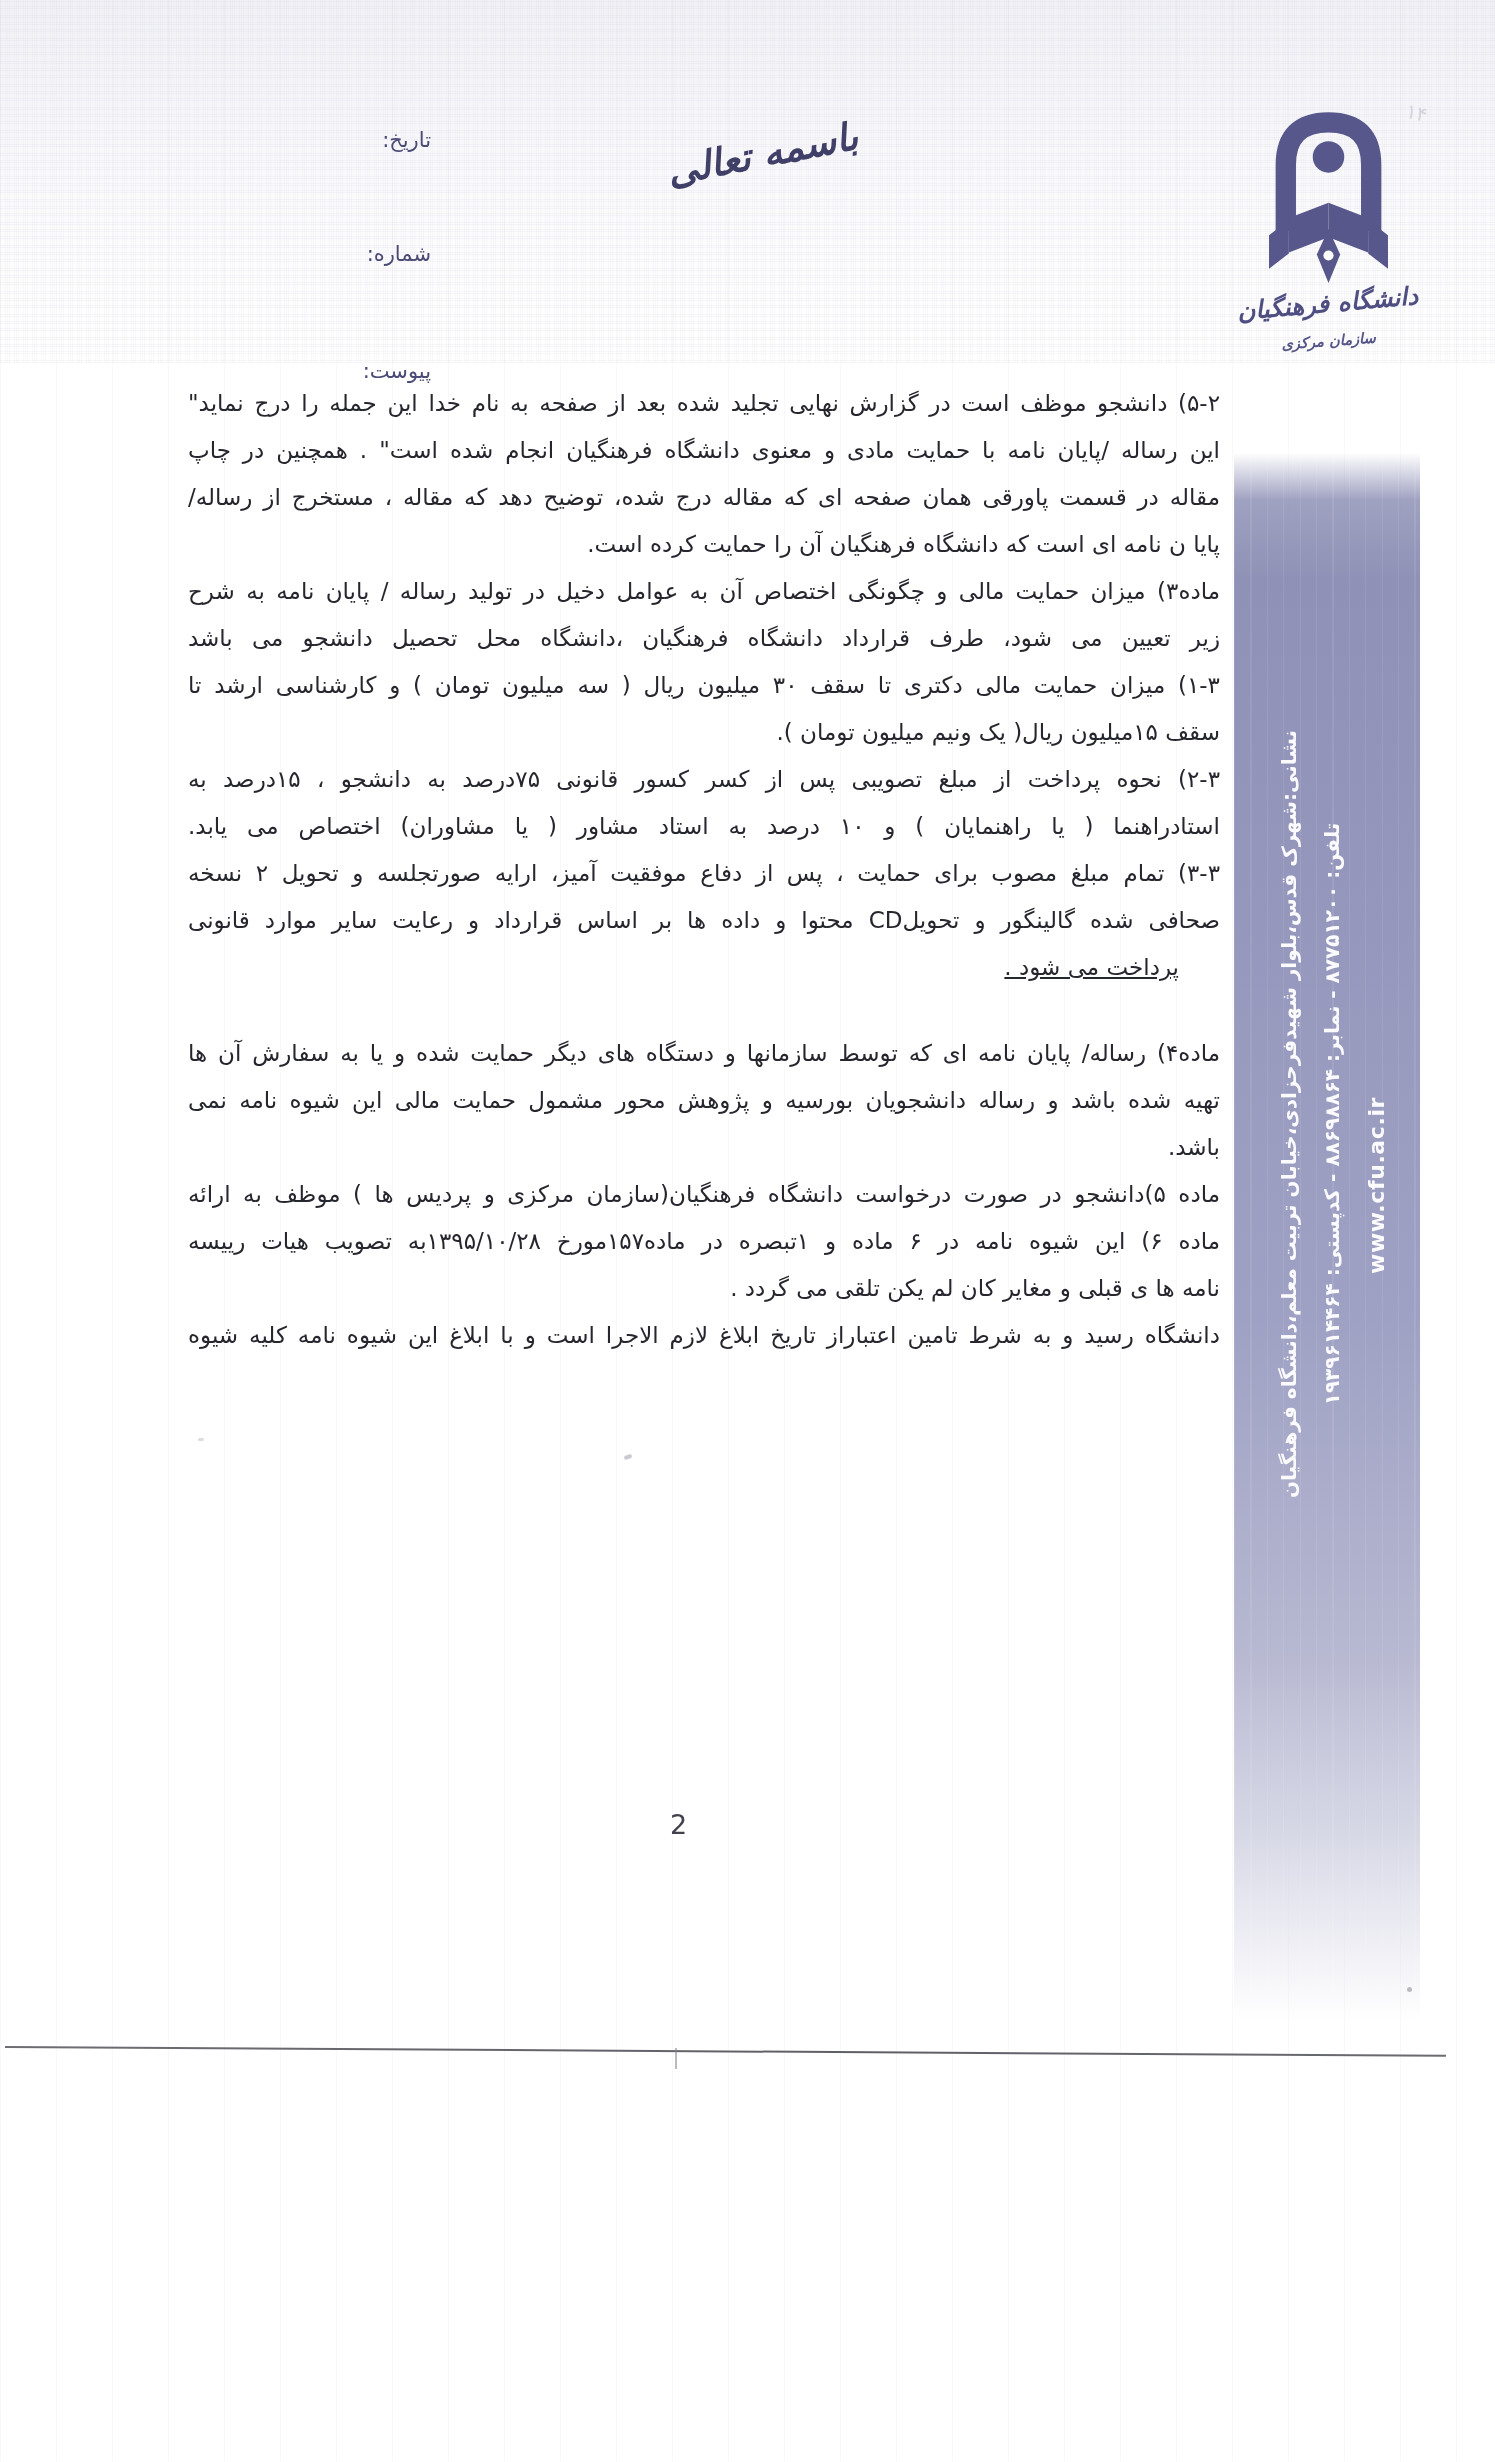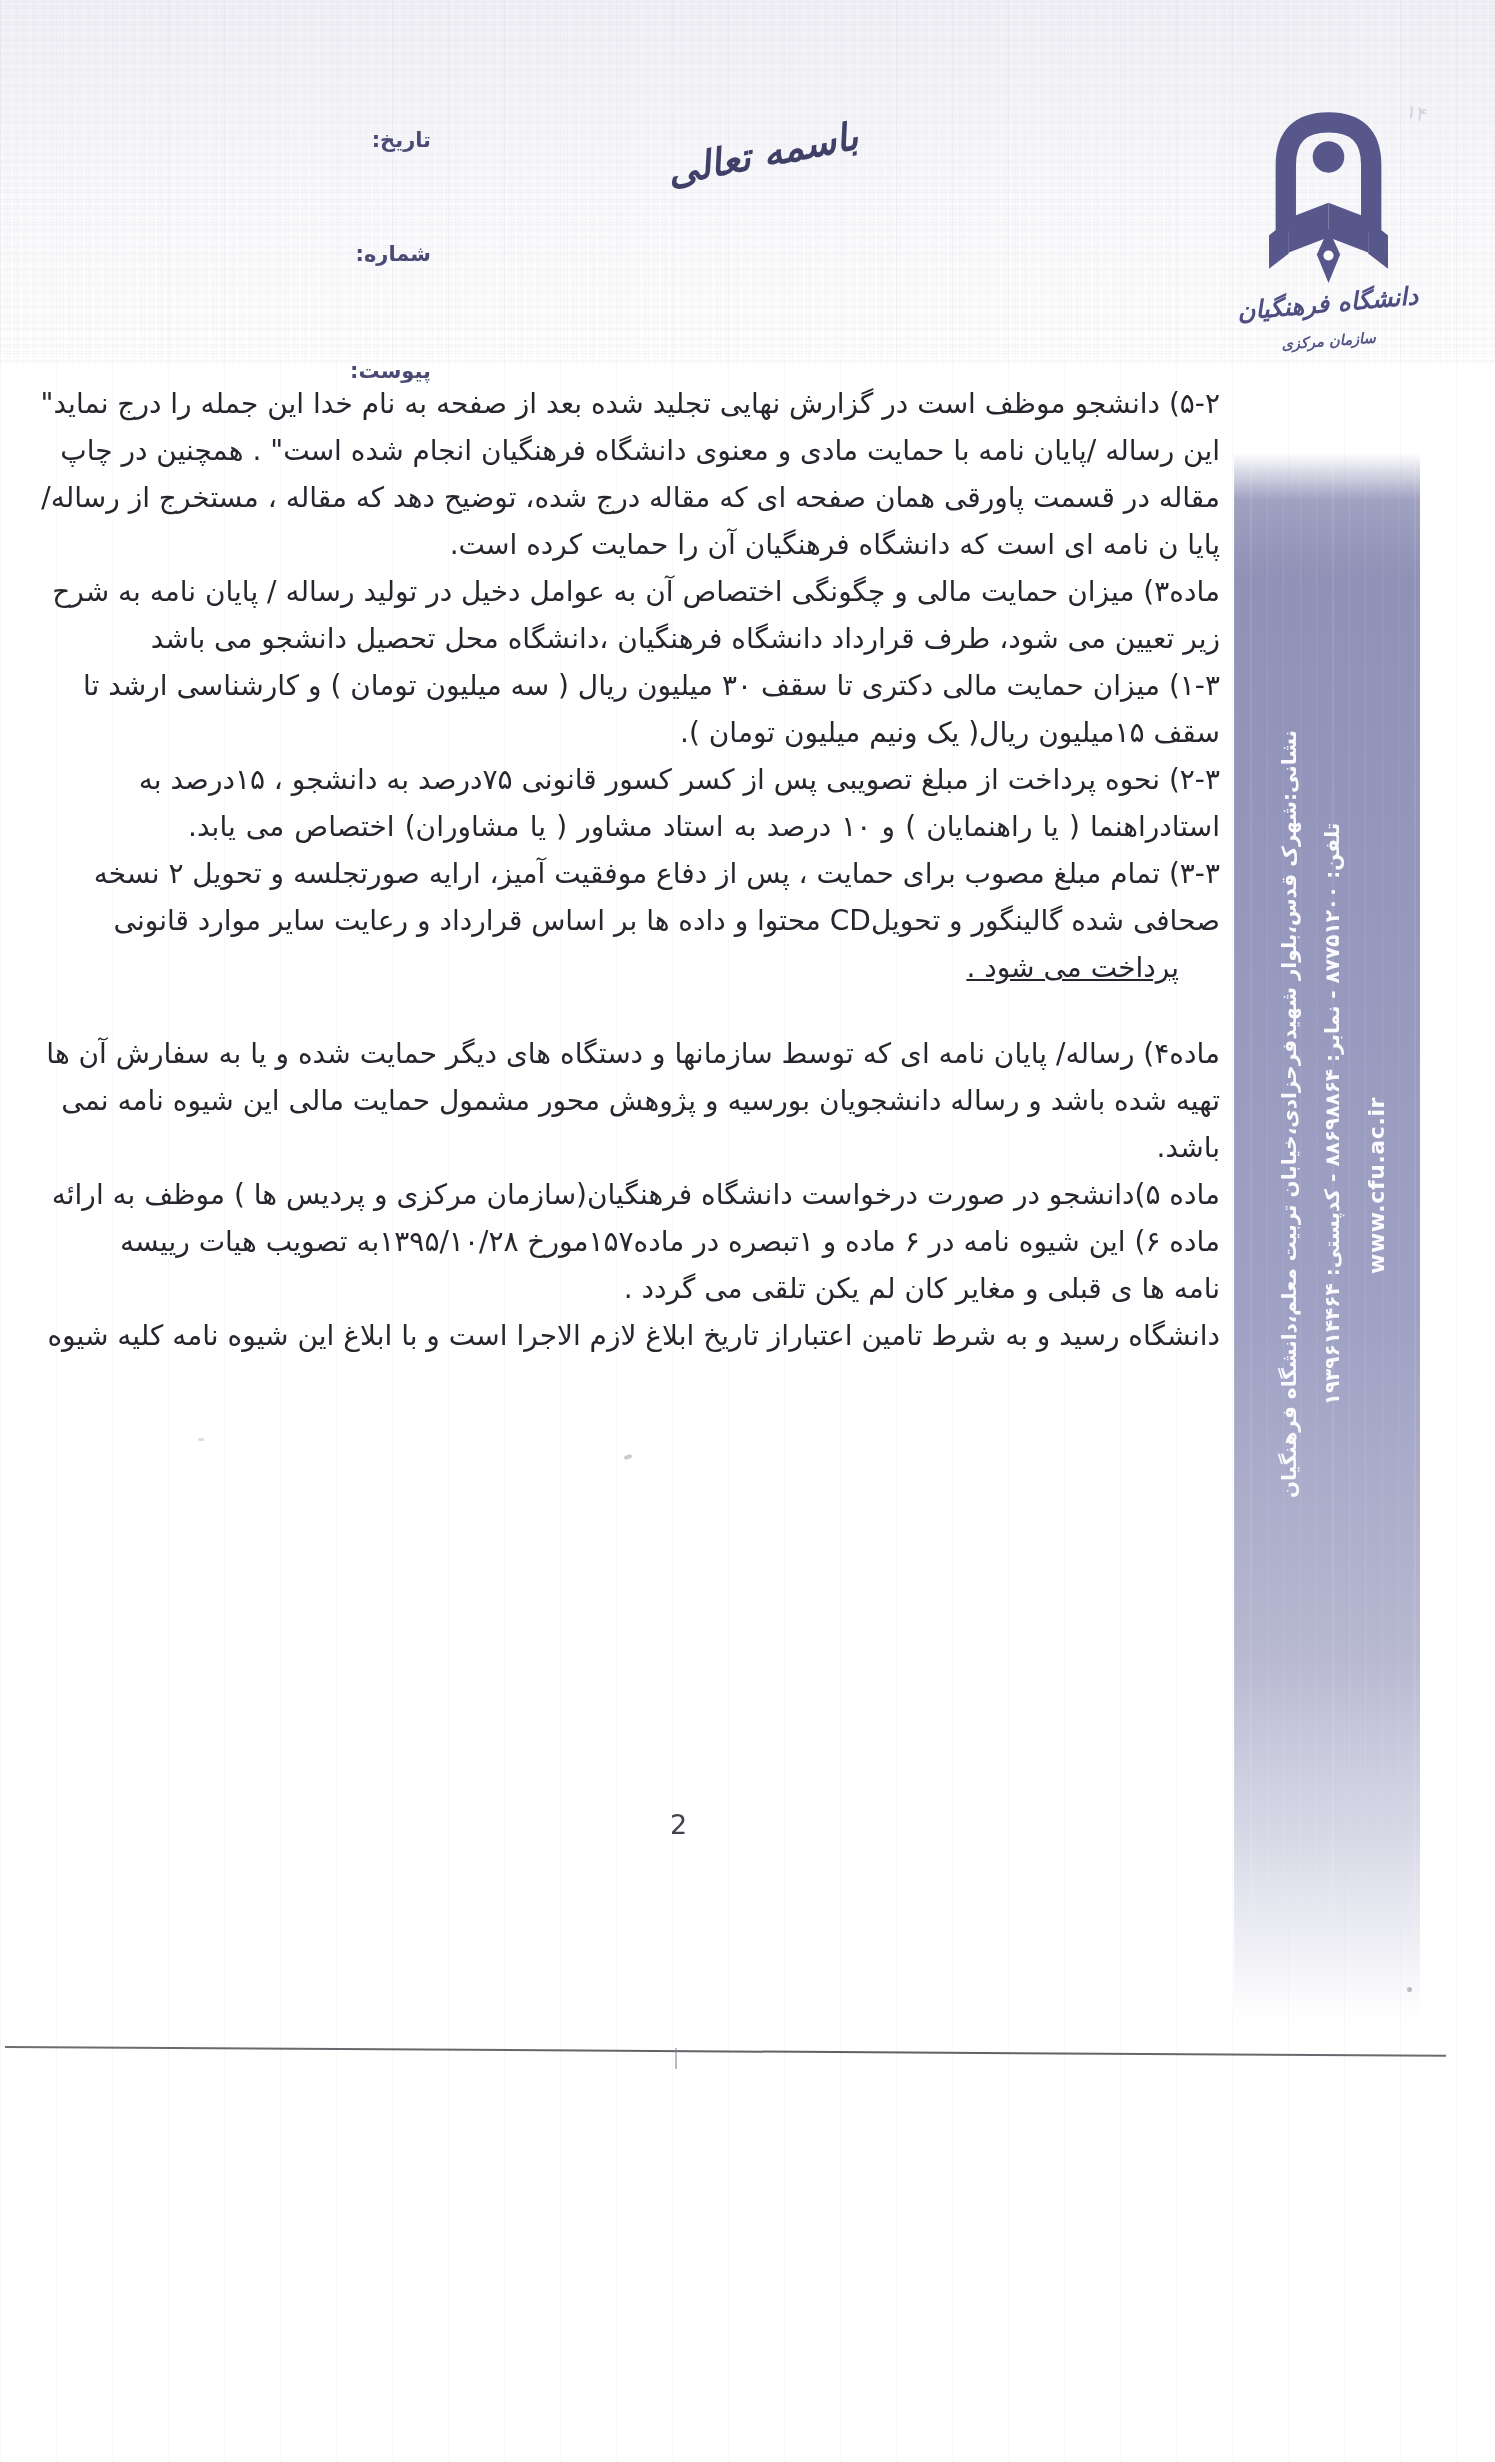--- a/index.html
+++ b/index.html
@@ -18,21 +18,21 @@
       repeating-linear-gradient(0deg, rgba(206,206,220,.16) 0 0.6px, transparent 0.6px 2.3px),
       repeating-linear-gradient(90deg, rgba(206,206,220,.12) 0 0.6px, transparent 0.6px 1.8px),
       linear-gradient(180deg, rgba(228,228,238,.55), rgba(240,240,246,.30) 55%, rgba(255,255,255,0));
   }
   .tex-streaks{
     position:absolute;inset:0;
     background:repeating-linear-gradient(90deg, rgba(130,130,160,.05) 0 1.2px, transparent 1.2px 56px);
   }
   
   .meta{position:absolute;left:255px;width:176px;text-align:right;direction:rtl;
-        font-size:21px;font-weight:bold;color:#4a4a75;}
+        font-size:21px;font-weight:normal;color:#4a4a75;}
   .meta.m1{top:128px;} .meta.m2{top:242px;} .meta.m3{top:359px;}
   
   .bismillah{
     position:absolute;left:651px;top:132px;width:223px;text-align:center;
     font-size:38px;font-weight:bold;font-style:italic;color:#3f3f68;
     transform:rotate(-11deg);direction:rtl;letter-spacing:-1.2px;
   }
   
   .logo-wrap{position:absolute;left:1243px;top:100px;width:176px;}
   .emblem{position:absolute;left:11.7px;top:2.9px;width:147px;height:183px;}
@@ -64,21 +64,21 @@
     position:absolute;transform:rotate(-90deg);transform-origin:center;
     direction:rtl;white-space:nowrap;text-align:center;
     color:#fbfbfe;font-weight:bold;height:26px;line-height:26px;
   }
   .v1{left:849px;top:1101px;width:879px;font-size:20px;}
   .v2{left:971px;top:1101px;width:721px;font-size:20px;}
   .v3{left:1295px;top:1166px;width:164px;font-size:22px;letter-spacing:0.6px;}
   
   .doc-body{
     position:absolute;left:188px;top:380px;width:1032px;
-    direction:rtl;color:#26262e;font-size:28px;
+    direction:rtl;color:#26262e;font-size:23px;
   }
   .line{
     height:47px;line-height:47px;white-space:nowrap;
     text-align:justify;text-align-last:justify;
   }
   .line.align-right{text-align-last:right;white-space:normal;}
   .line.gap{margin-top:39px;}
   .line .b{font-weight:normal;}
   
   .page-number{

